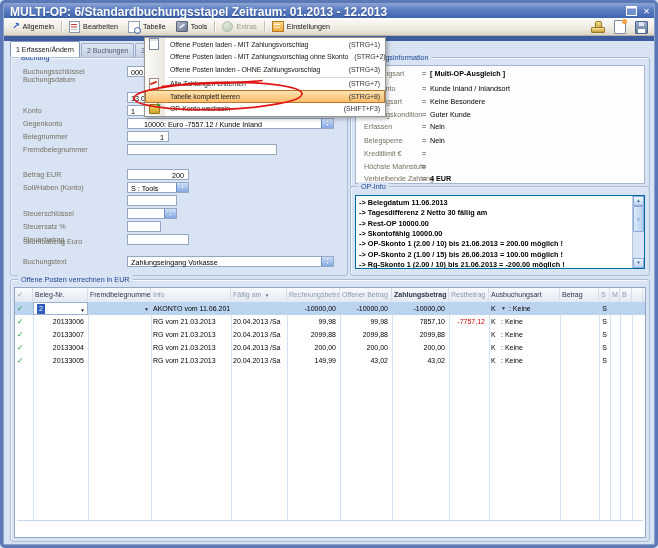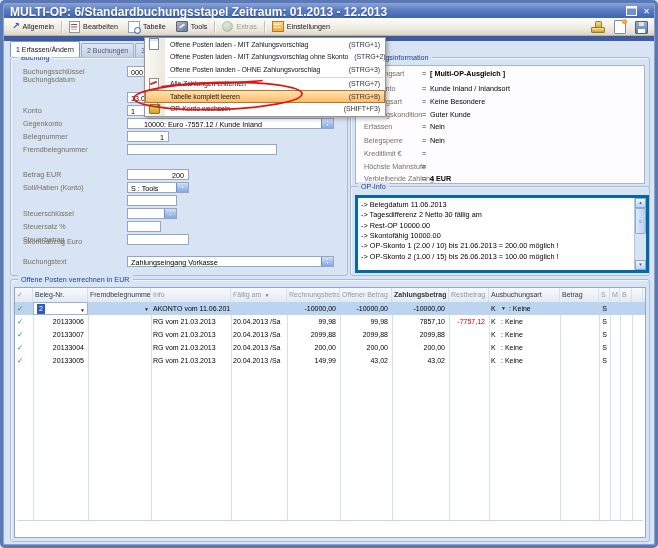--- a/index.html
+++ b/index.html
@@ -58,21 +58,21 @@
   .spin{position:absolute;right:0;top:0;bottom:0;width:11px;background:linear-gradient(180deg,#cfe0f8,#85a9e4);border-left:1px solid #6c8fc9;display:flex;flex-direction:column;align-items:center;justify-content:center;}
   .sa{font-size:3.6px;line-height:3.9px;color:#fff;text-shadow:0 0 1px #3a5c9c;}
   .sa.one{font-size:5px;line-height:5px;}
   
   .innerbox{position:absolute;left:4px;top:7px;width:288px;height:117px;background:#fdfdff;border:1px solid #a3b5d0;}
   .irow-label{position:absolute;left:8px;font-size:7.2px;color:#76715f;white-space:nowrap;}
   .irow-eq{position:absolute;left:66px;font-size:7.2px;color:#222;}
   .irow-val{position:absolute;left:74px;font-size:7.2px;color:#000;white-space:nowrap;}
   .irow-val.bold{font-weight:bold;}
   
-  .listbox{position:absolute;left:4px;top:8px;width:288px;height:72px;background:#fff;border:3px solid #0369a1;overflow:hidden;}
+  .listbox{position:absolute;left:4px;top:8px;width:288px;height:72px;background:#fff;border:1px solid #0369a1;overflow:hidden;font-weight:bold;}
   .opline{position:absolute;left:3px;font-size:7.3px;color:#000;white-space:nowrap;}
   .sb{position:absolute;right:0;top:0;bottom:0;width:11px;background:#d7e4f4;border-left:1px solid #b3c6de;}
   .sb-btn{position:absolute;left:0;width:11px;height:10px;background:linear-gradient(180deg,#f0f6fd,#bdd3ef);border:1px solid #8cabd8;box-sizing:border-box;color:#3c5d98;font-size:4.5px;text-align:center;line-height:8px;}
   .sb-up{top:0;}.sb-down{bottom:0;}
   .sb-thumb{position:absolute;left:0;top:10px;width:11px;height:26px;background:linear-gradient(90deg,#dce9fa,#b6cfee);border:1px solid #8cabd8;box-sizing:border-box;border-radius:1px;color:#6b8cc0;font-size:5px;text-align:center;line-height:24px;}
   
   .tablebox{position:absolute;left:3px;top:7px;width:630px;height:249px;background:#fff;border:1px solid #93a6c4;overflow:hidden;}
   .thead{position:absolute;left:0;top:0;right:0;height:14px;background:linear-gradient(180deg,#f8fafc,#e3e9f2);border-bottom:1px solid #bac7da;display:flex;}
   .th{font-size:7px;color:#8d99ad;line-height:13px;padding:0 2px;box-sizing:border-box;border-right:1px solid #d5dfec;white-space:nowrap;overflow:hidden;flex:none;}
   .th.emph{color:#2e3648;}
@@ -276,20 +276,21 @@
         <div class="sb-btn sb-up">▲</div>
         <div class="sb-thumb">≡</div>
         <div class="sb-btn sb-down">▼</div>
       </div>
     <div class="opline" style="top: 2px;">-&gt; Belegdatum 11.06.2013</div>
         <div class="opline" style="top: 12.3px;">-&gt; Tagesdifferenz 2 Netto 30 fällig am</div>
         <div class="opline" style="top: 22.6px;">-&gt; Rest-OP 10000.00</div>
         <div class="opline" style="top: 32.9px;">-&gt; Skontofähig 10000.00</div>
         <div class="opline" style="top: 43.2px;">-&gt; OP-Skonto 1 (2.00 / 10) bis 21.06.2013 = 200.00 möglich !</div>
         <div class="opline" style="top: 53.5px;">-&gt; OP-Skonto 2 (1.00 / 15) bis 26.06.2013 = 100.00 möglich !</div>
+        <div class="opline" style="top: 63.8px;">-&gt; Rg-Skonto 1 (2.00 / 10) bis 21.06.2013 = -200.00 möglich !</div>
       </div>
   </div>
 
   <div class="groupbox gb-table">
     <span class="grouptitle">Offene Posten verrechnen in EUR</span>
     <div class="tablebox" id="tablebox">
       <div class="thead" id="thead">
           <div class="th" style="width: 18px;"><div class="hcheck" style="display: inline;">✓</div></div>
           <div class="th emph" style="width: 55px;"><div style="display: inline;">Beleg-Nr.</div></div>
           <div class="th emph" style="width: 63px;"><div style="display: inline;">Fremdbelegnummer</div></div>

